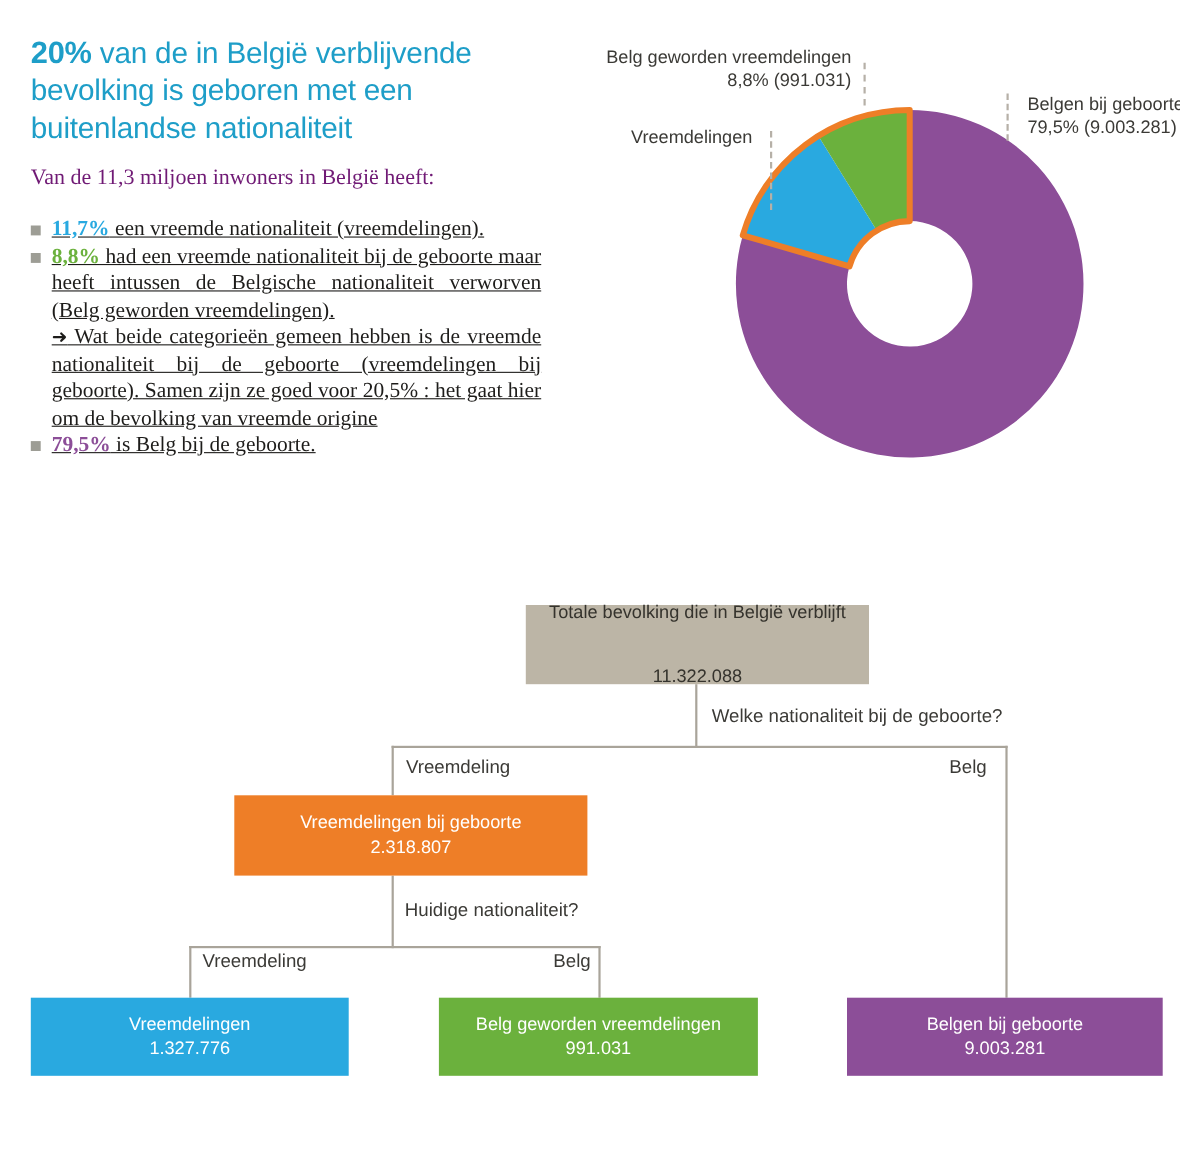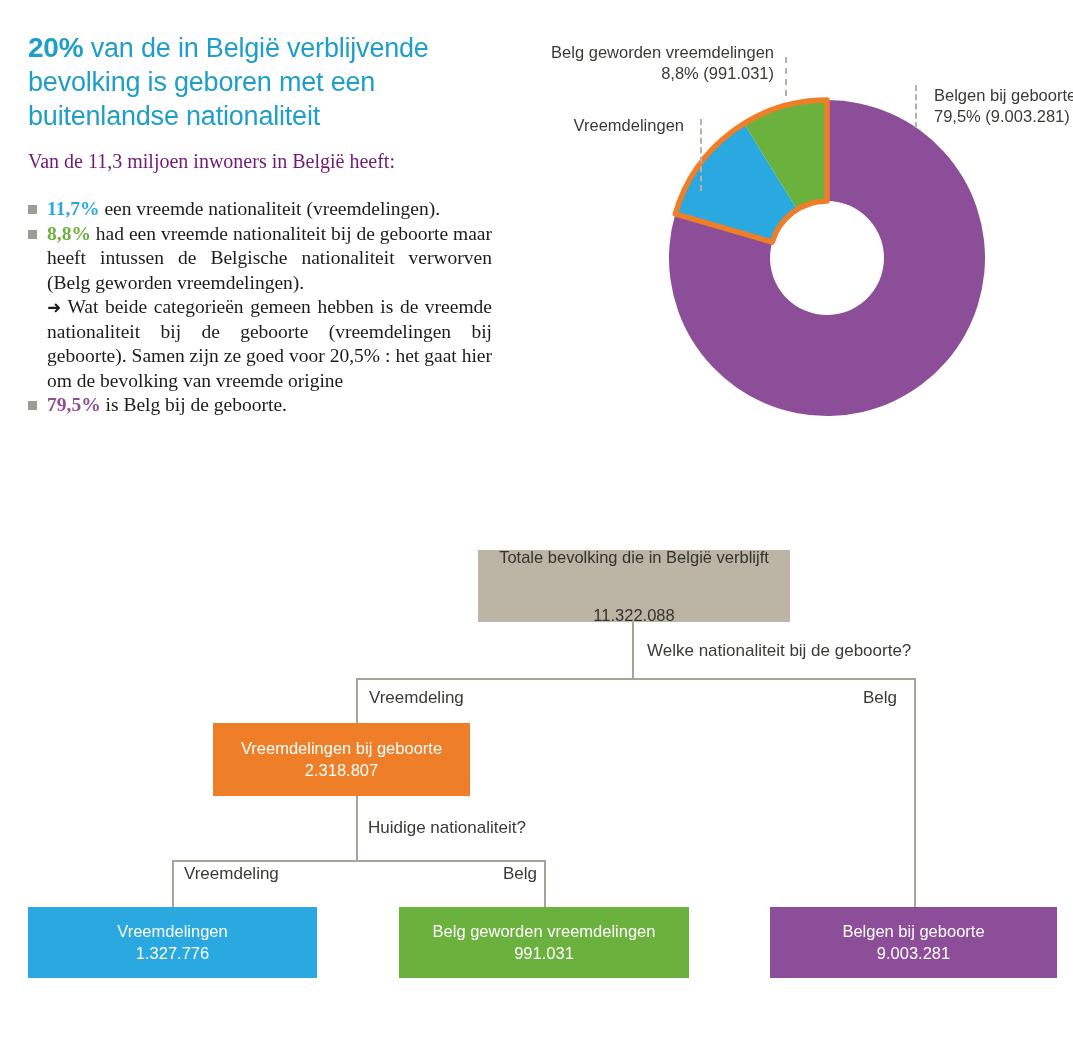--- a/index.html
+++ b/index.html
@@ -19,21 +19,21 @@
     font-family:"Liberation Serif","DejaVu Serif",serif;
     font-size:20px;line-height:25px;color:#701a75;
   }
   .bullets{
     position:absolute;left:28px;top:197px;width:464px;margin:0;padding:0;list-style:none;
     font-family:"Liberation Serif","DejaVu Serif",serif;
     font-size:19.5px;line-height:24.5px;color:#1d1c1a;
   }
   .bullets li{position:relative;padding-left:19px;margin:0;}
   .sq{position:absolute;left:0;top:8px;width:9px;height:9px;background:var(--c-bullet);}
-  .bullets p{margin:0;text-align:justify;}
+  .bullets p{margin:0;text-align:justify;text-decoration:underline;}
   .pct{font-weight:700;}
   .c-blue{color:var(--c-blue);} .c-green{color:var(--c-green);} .c-purple{color:var(--c-purple);margin-top:32px;}
   .arrow{font-family:"DejaVu Sans",sans-serif;font-weight:700;font-size:17px;}
   
   #donut{position:absolute;left:659px;top:90px;width:336px;height:336px;}
   .dlabel{position:absolute;font-size:16.5px;line-height:21px;color:#3b3a36;white-space:nowrap;}
   .dlabel.r{text-align:right;}
   .leader{position:absolute;width:0;border-left:2px dashed #b6b0a7;}
   #leader-green{left:785px;top:57px;height:39px;}
   #leader-blue{left:700px;top:119px;height:72px;}
@@ -41,21 +41,21 @@
   #lbl-belg-geworden{left:500px;top:42px;width:274px;}
   #lbl-vreemdelingen{left:450px;top:115px;width:234px;}
   #lbl-belgen{left:934px;top:85px;width:170px;text-align:left;}
   
   .node{
     position:absolute;display:flex;flex-direction:column;justify-content:center;align-items:center;
     text-align:center;font-size:16.5px;line-height:21px;color:#ffffff;
   }
   .node .l2{margin-top:1px;}
   #node-root{left:478px;top:550px;width:312px;height:72px;background:var(--c-beige);color:#35332d;gap:36px;}
-  #node-mid{left:213px;top:723px;width:257px;height:73px;background:var(--c-orange);}
+  #node-mid{left:213px;top:723px;width:321px;height:73px;background:var(--c-orange);}
   #node-blue{left:28px;top:907px;width:289px;height:71px;background:var(--c-blue);}
   #node-green{left:399px;top:907px;width:290px;height:71px;background:var(--c-green);}
   #node-purple{left:770px;top:907px;width:287px;height:71px;background:var(--c-purple);}
   .hline,.vline{position:absolute;background:var(--c-line);}
   .hline{height:2px;} .vline{width:2px;}
   #v-root{left:632px;top:622px;height:58px;}
   #h-split1{left:356px;top:678px;width:560px;}
   #v-s1-left{left:356px;top:678px;height:45px;}
   #v-s1-right{left:914px;top:678px;height:229px;}
   #v-mid{left:356px;top:796px;height:66px;}

